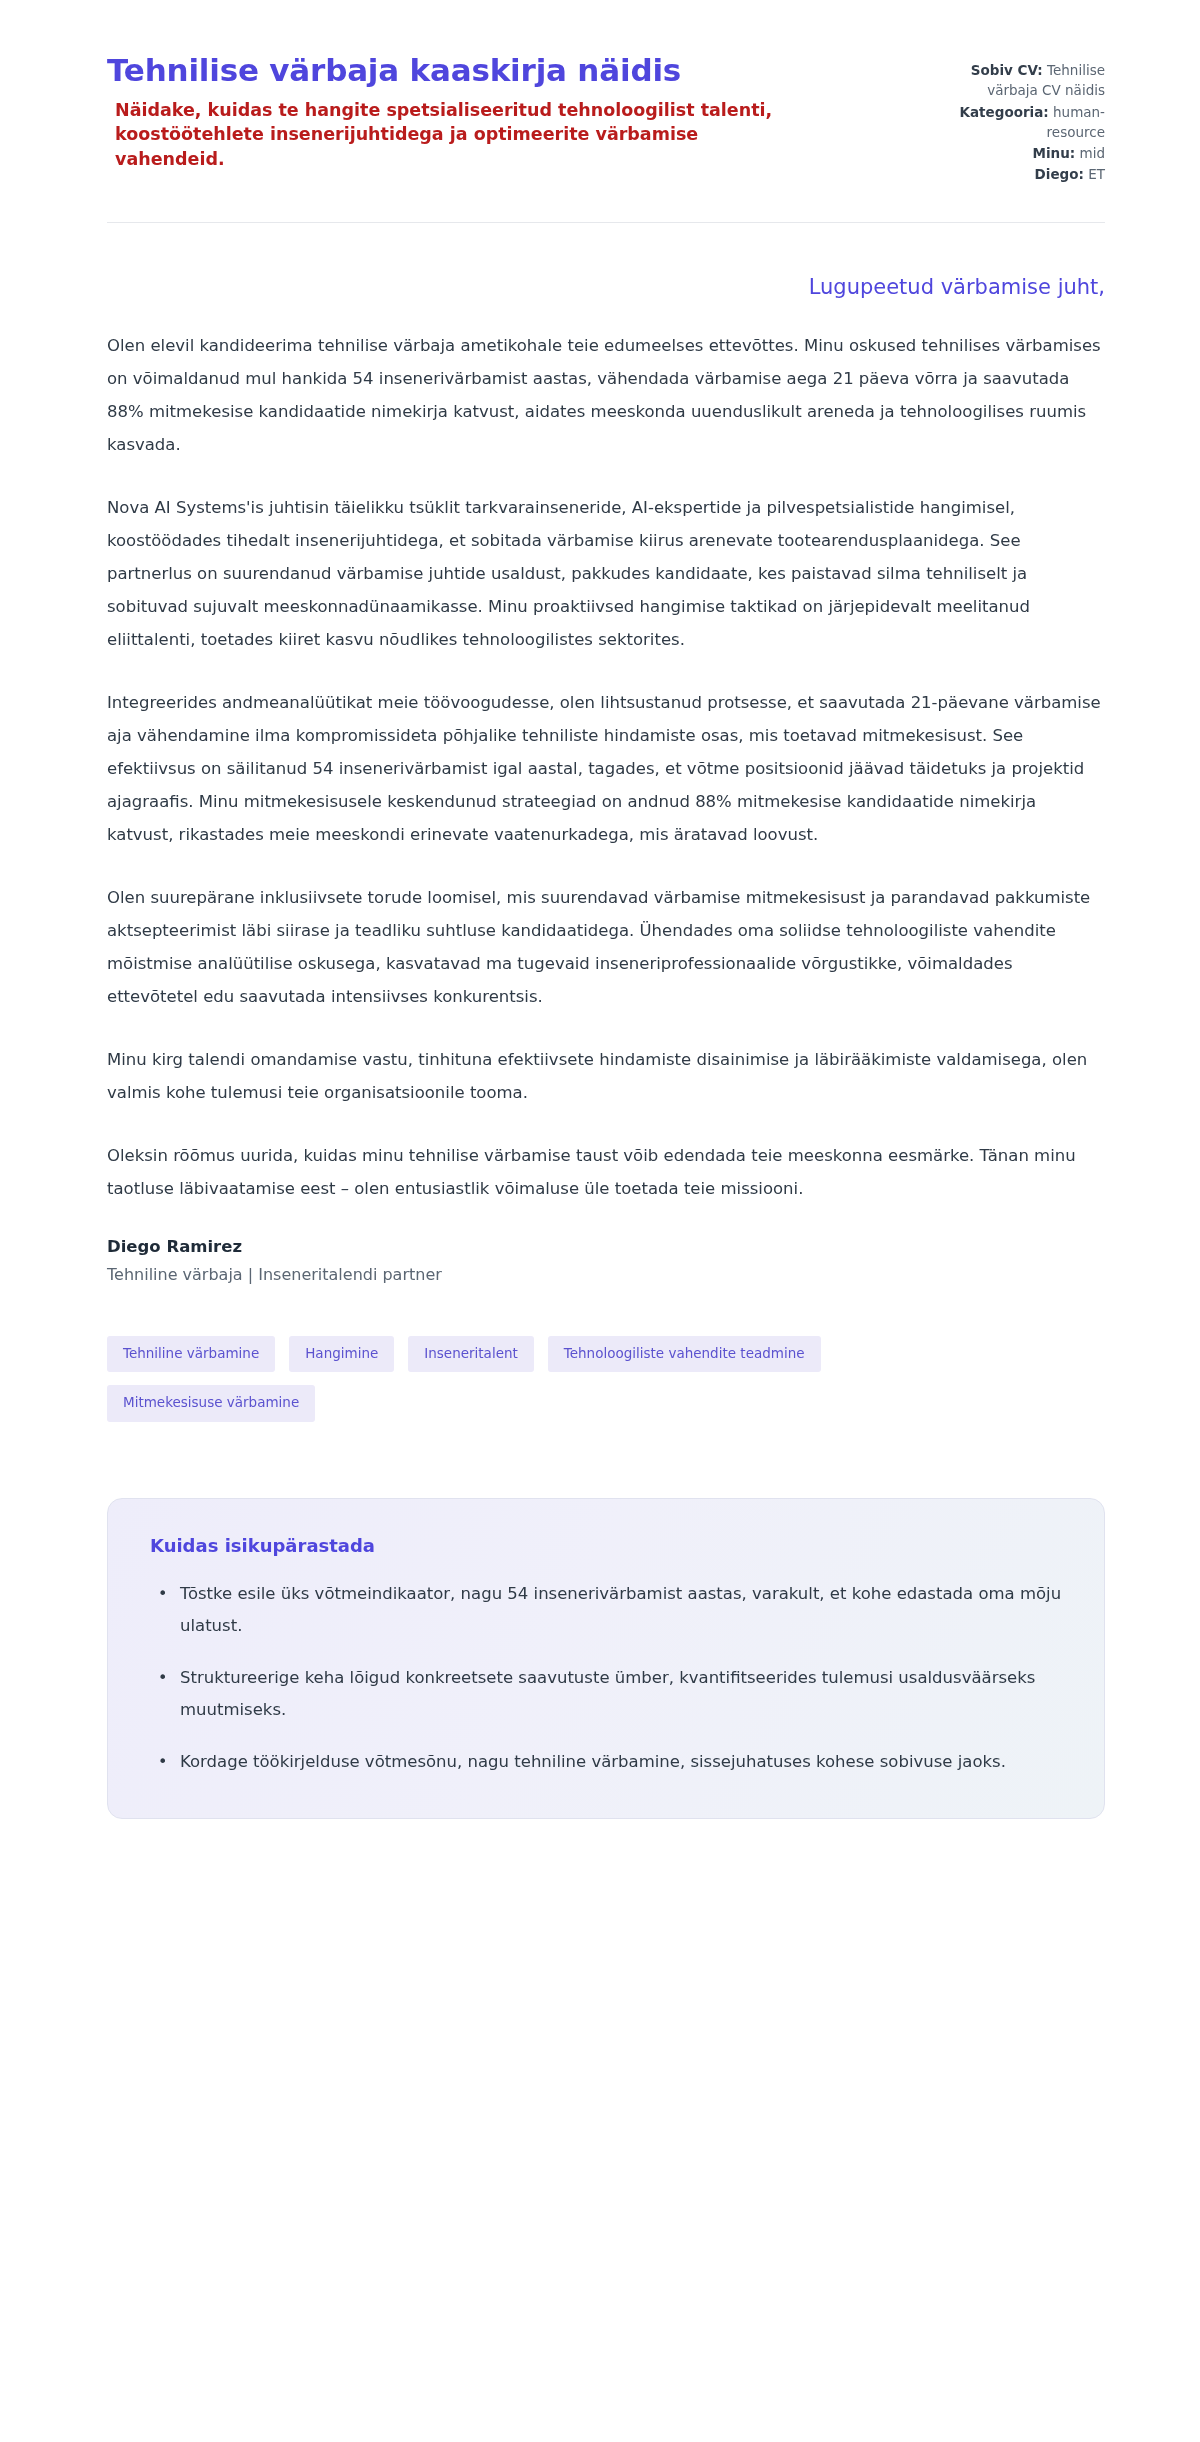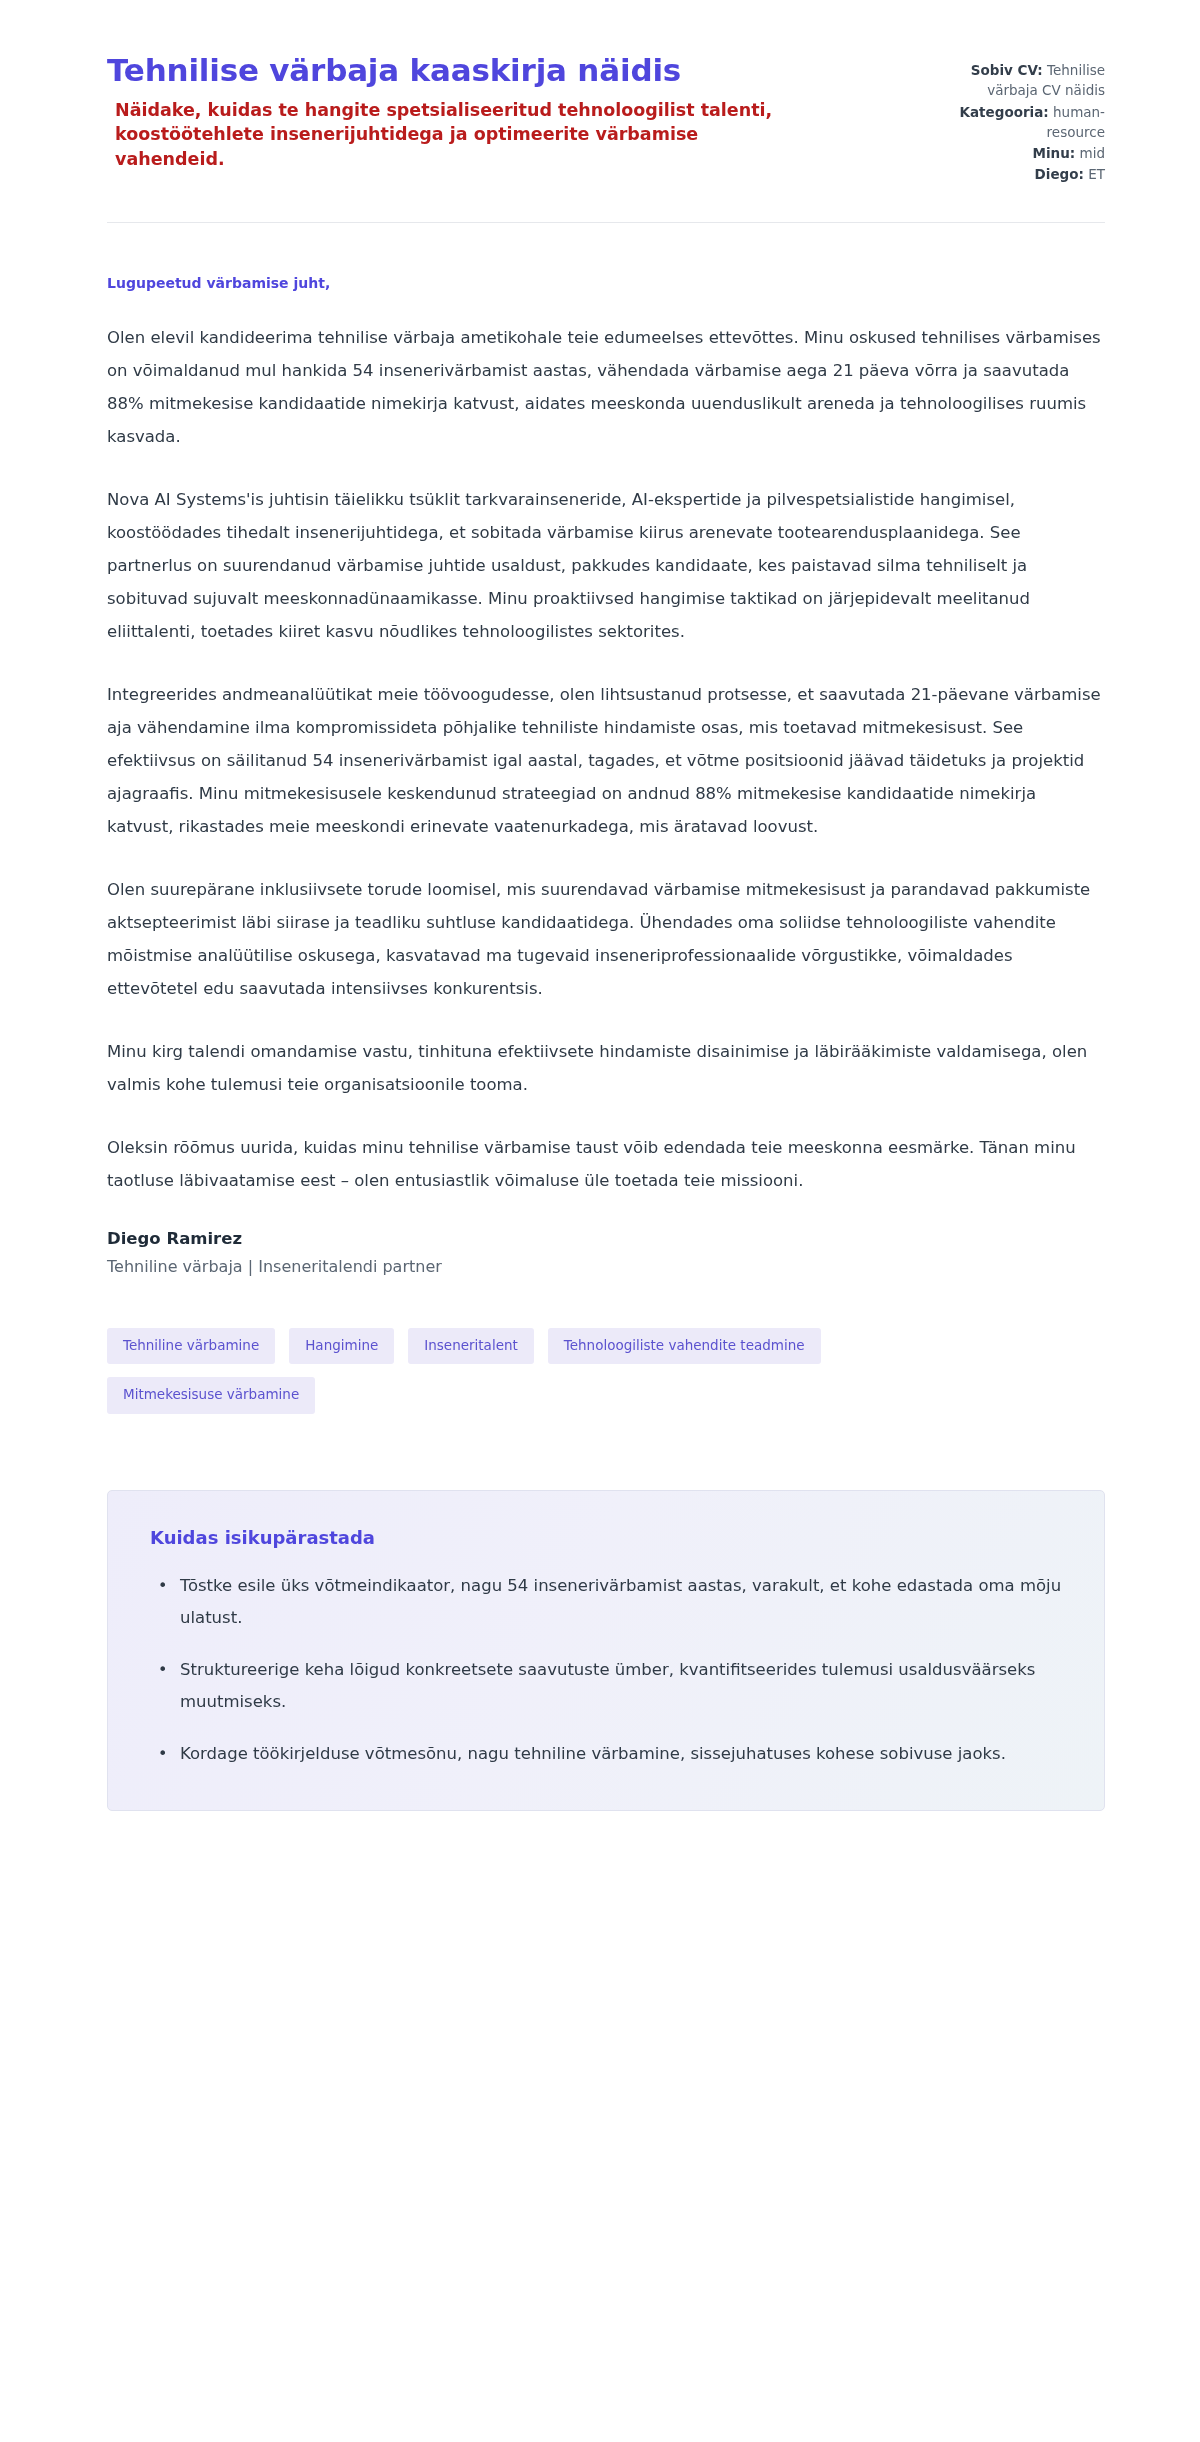--- a/index.html
+++ b/index.html
@@ -70,24 +70,25 @@
     margin: 36px 95px 0 107px;
     border: 0;
     border-top: 1px solid #e6e8ec;
   }
 
   
   .letter {
     padding: 0 95px 0 107px;
   }
   .salutation {
-    font-size: 14px;
-    font-weight: 700;
+    font-size: 21px;
+    font-weight: 400;
     color: #4f46dd;
     margin: 52px 0 0 0;
+    text-align: right;
   }
   .para {
     font-size: 16.5px;
     line-height: 2.00;
     color: #2f3a46;
     margin: 30px 0 0 0;
     max-width: 1000px;
   }
   .para:first-of-type { margin-top: 36px; }
 
@@ -125,21 +126,21 @@
     padding: 11px 16px 12px 16px;
     border-radius: 3px;
     white-space: nowrap;
   }
 
   
   .callout {
     margin: 76px 95px 0 107px;
     background: linear-gradient(118deg, #eeedfa 0%, #f0f0fa 45%, #eef3f7 100%);
     border: 1px solid #e0e2ef;
-    border-radius: 5px;
+    border-radius: 15px;
     padding: 36px 42px 40px 42px;
   }
   .callout-title {
     font-size: 18px;
     font-weight: 700;
     color: #4f46dd;
     margin: 0 0 22px 0;
   }
   .callout-list {
     margin: 0;

